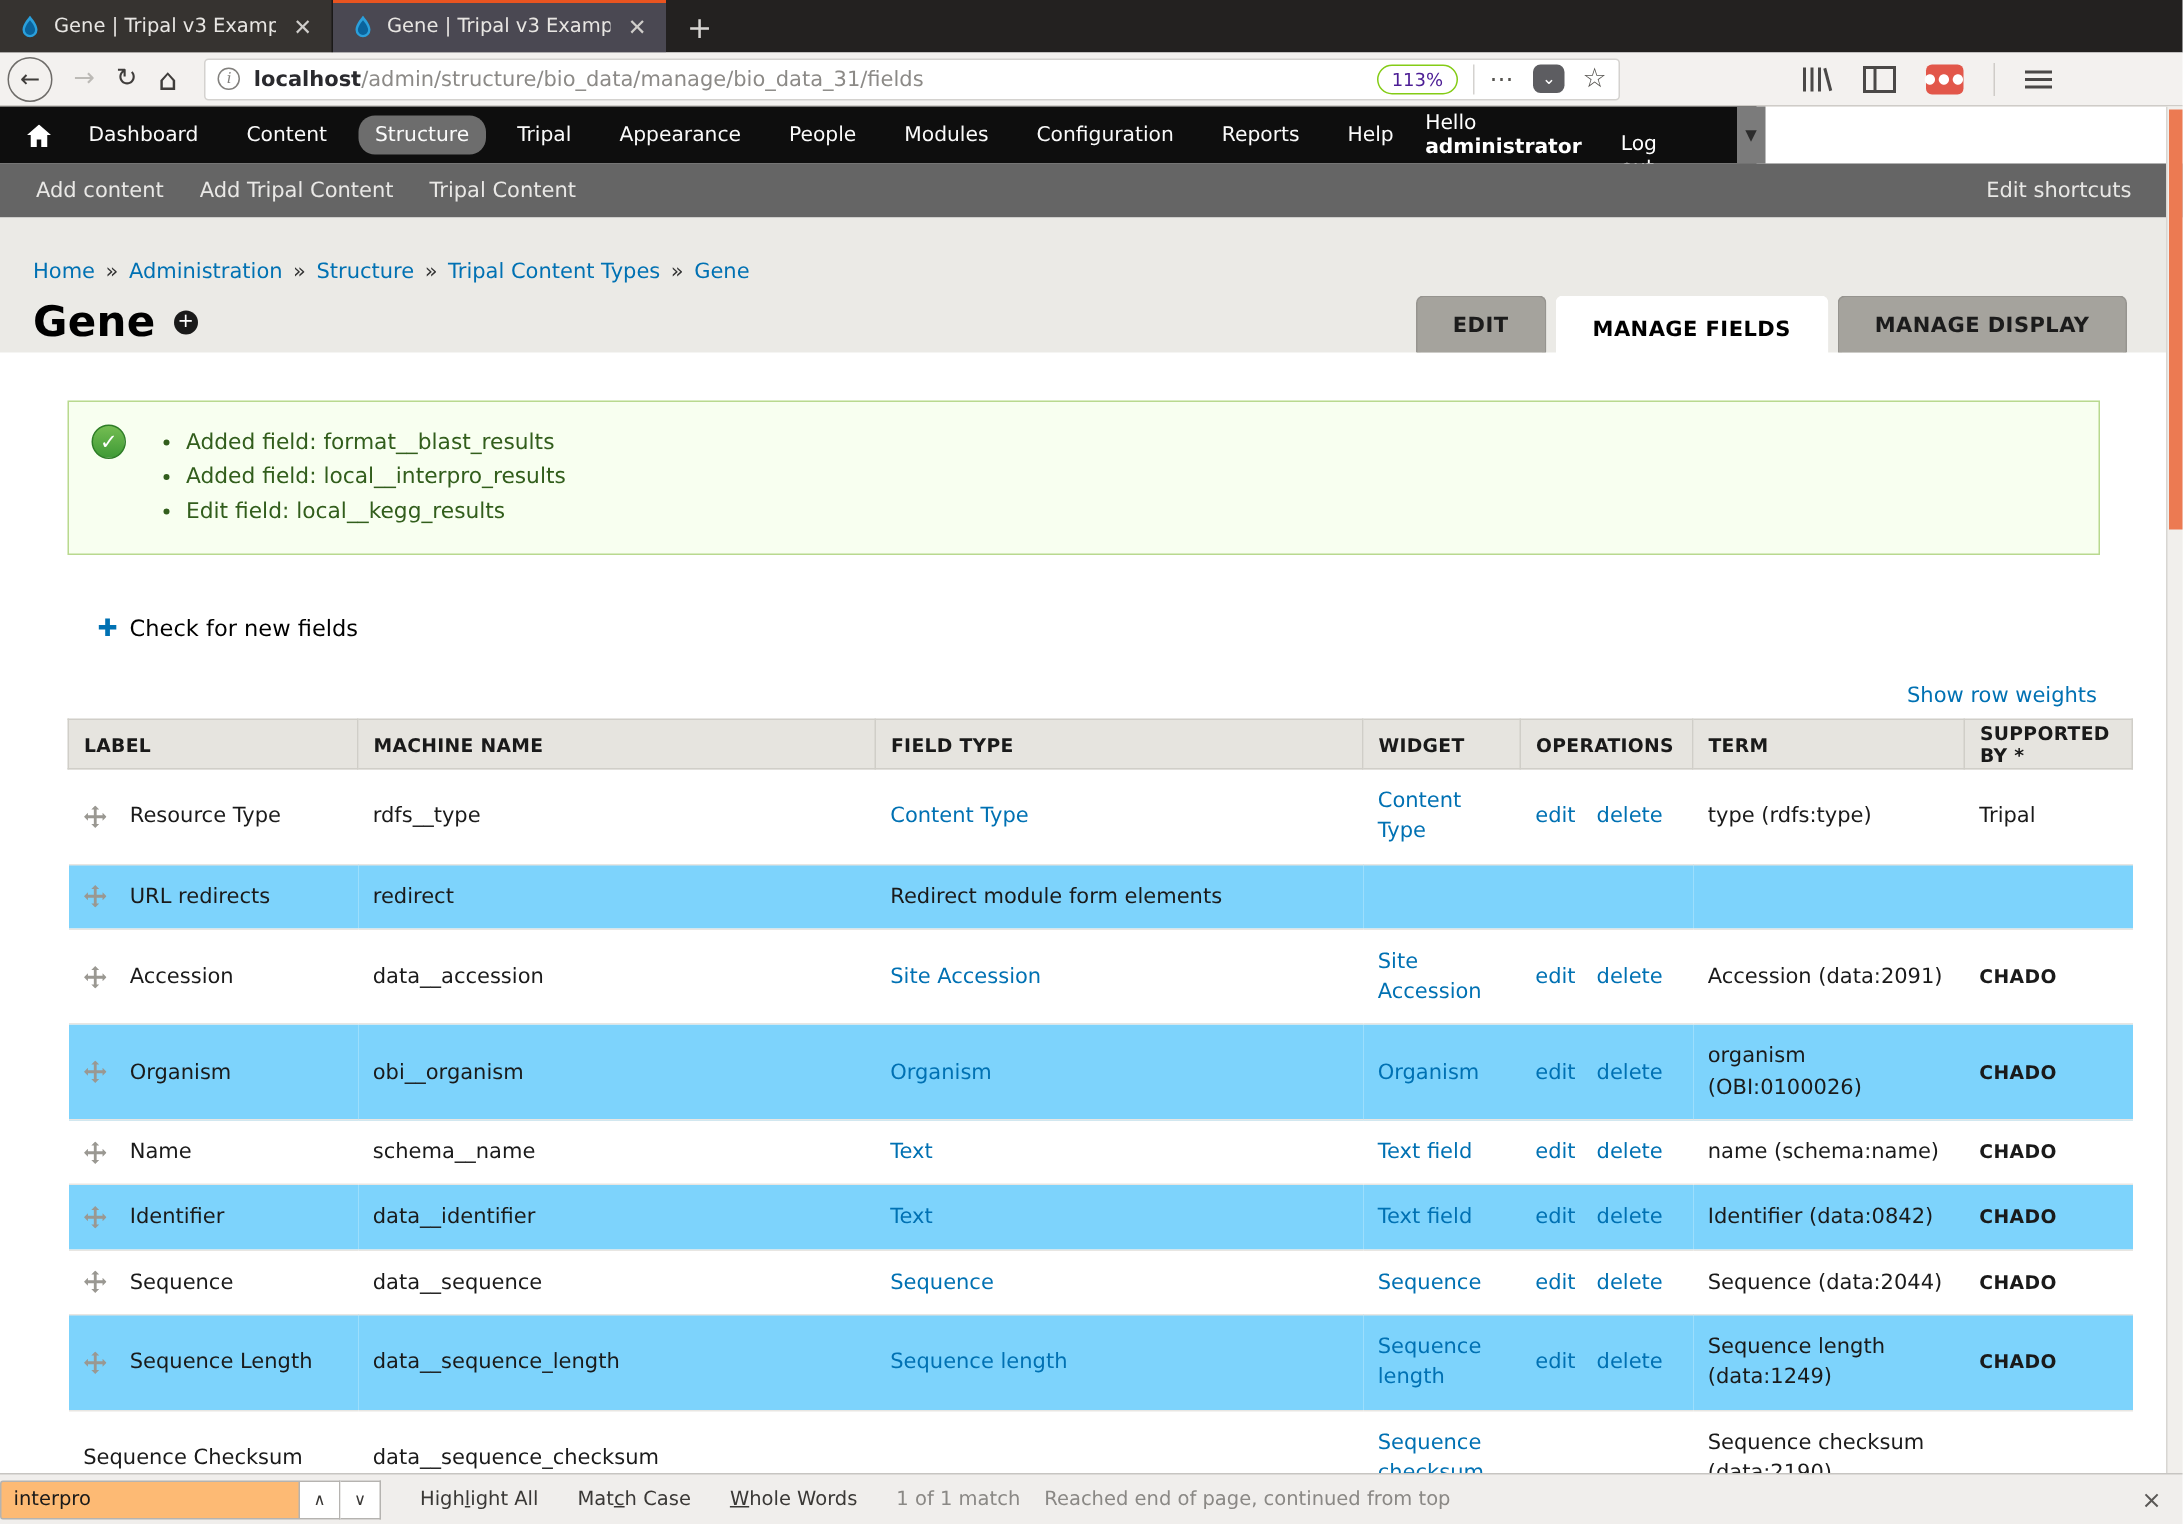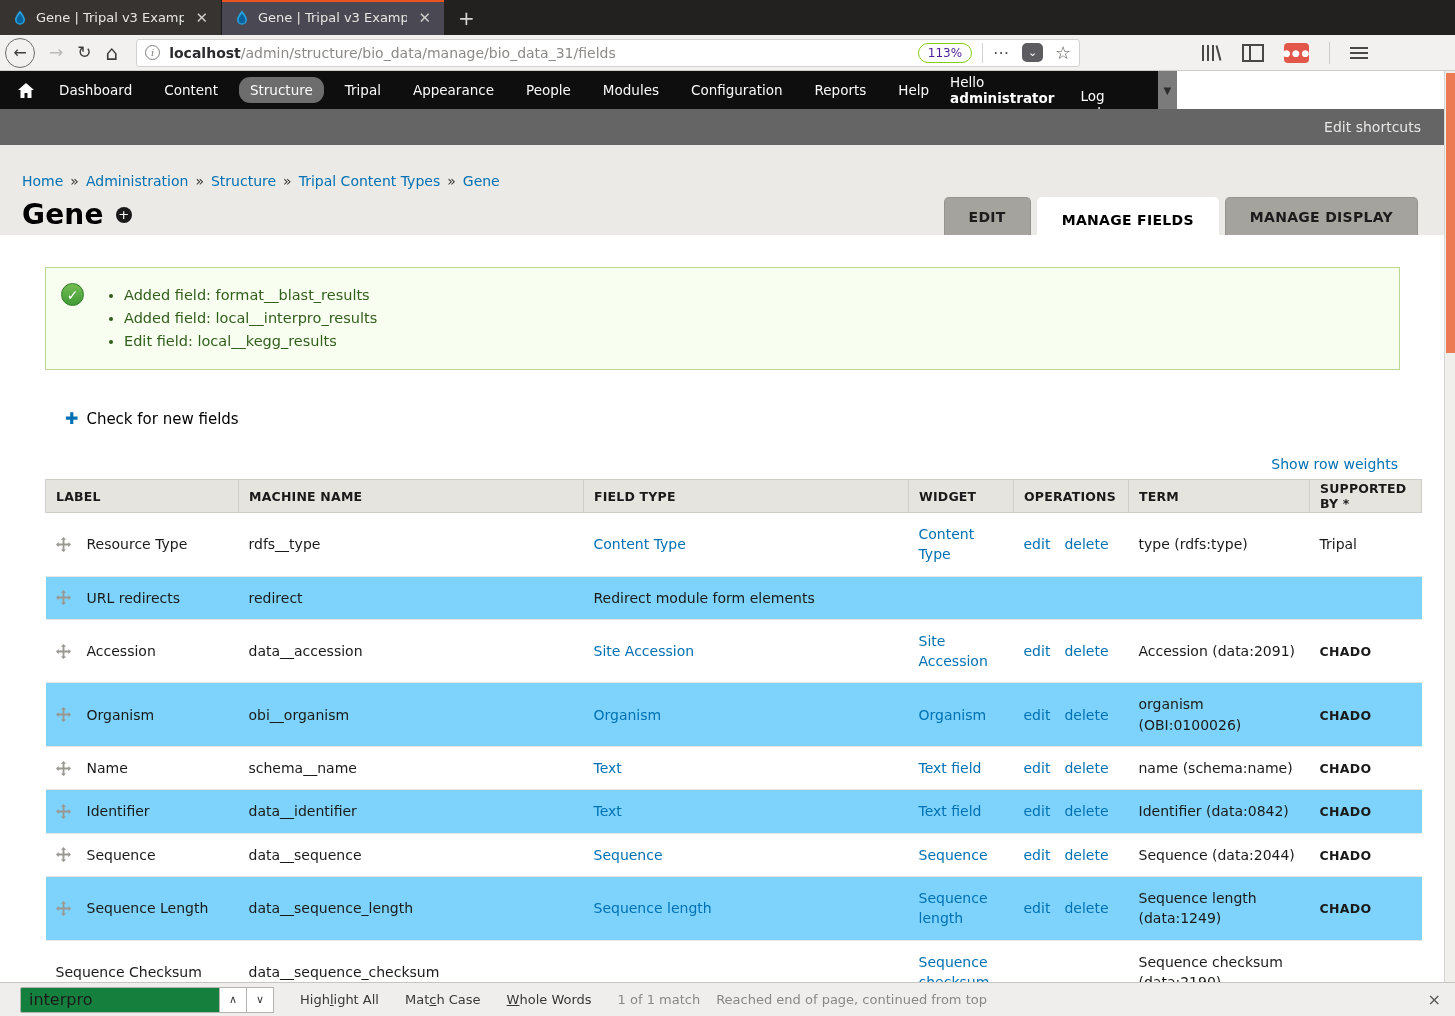--- a/index.html
+++ b/index.html
@@ -88,21 +88,21 @@
   .fields td { padding:11px 10px; vertical-align:middle; color:#1a1a1a; border-bottom:1px solid #e8e6e2; line-height:1.45; }
   .fields tr.even td { background:#7dd3fc; }
   .labelcell { display:flex; align-items:center; gap:16px; }
   .draghandle { flex:0 0 15px; cursor:move; display:flex; }
   a.tlink { color:#0071b3; text-decoration:none; }
   .opscell a { margin-right:14px; }
   .chado { font-weight:bold; font-size:12.5px; letter-spacing:.3px; }
 
   
   .findbar { position:absolute; left:0; top:982px; width:1455px; height:34px; background:#f0eeec; border-top:1px solid #c7c5c2; display:flex; align-items:center; font-size:13px; color:#3a3836; z-index:5; }
-  .findinput { margin-left:20px; width:200px; height:26px; border:1px solid #b5b3b0; border-radius:2px 0 0 2px; padding:0 8px; font-size:16px; font-family:inherit; color:#1a1a1a; background:#15803d; }
+  .findinput { width:200px; height:26px; border:1px solid #b5b3b0; border-radius:2px 0 0 2px; padding:0 8px; font-size:13px; font-family:inherit; color:#1a1a1a; background:#fdba74; }
   .chevbtn { width:27px; height:26px; background:#fff; border:1px solid #b5b3b0; border-left:none; display:flex; align-items:center; justify-content:center; font-size:11px; color:#3a3836; }
   .fbtn { margin-left:26px; cursor:pointer; white-space:nowrap; }
   .fbtn u { text-decoration:underline; }
   .fstatus { margin-left:26px; color:#8a8885; }
   .fnotice { margin-left:16px; color:#8a8885; }
   .fclose { margin-left:auto; margin-right:14px; color:#5a5856; font-size:16px; }
 
   
   .scrolltrack { position:absolute; right:0; top:71px; width:11px; height:911px; background:#f1efec; border-left:1px solid #d8d6d2; z-index:4; }
   .scrollthumb { position:absolute; left:1px; top:2px; width:9px; height:280px; background:#ec7a52; }
@@ -188,20 +188,25 @@
       <span class="tb-item">Help</span>
     </span>
   <span class="tb-right">
     <span class="tb-hello"><span>Hello</span> <b>administrator</b></span>
     <span class="tb-logout">Log out</span>
     <span class="tb-caret">▼</span>
   </span>
 </div>
 
 <div class="shortcutbar">
+  <span class="tb-menu" style="display:flex;">
+      <span class="sc-item">Add content</span>
+      <span class="sc-item">Add Tripal Content</span>
+      <span class="sc-item">Tripal Content</span>
+    </span>
   <span class="sc-edit">Edit shortcuts</span>
 </div>
 
 <div class="page">
   <div class="pagehead">
     <div class="breadcrumb"><a class="bc-link" href="#">Home</a><span class="bc-sep">»</span><a class="bc-link" href="#">Administration</a><span class="bc-sep">»</span><a class="bc-link" href="#">Structure</a><span class="bc-sep">»</span><a class="bc-link" href="#">Tripal Content Types</a><span class="bc-sep">»</span><a class="bc-link" href="#">Gene</a></div>
     <div class="pagetitle-row">
       <span class="pagetitle">Gene</span>
       <span class="titleplus">+</span>
     </div>

